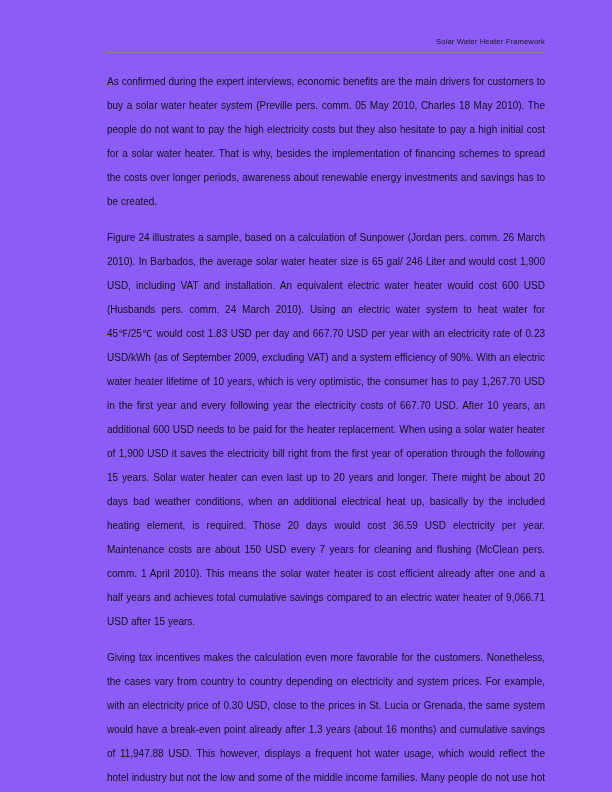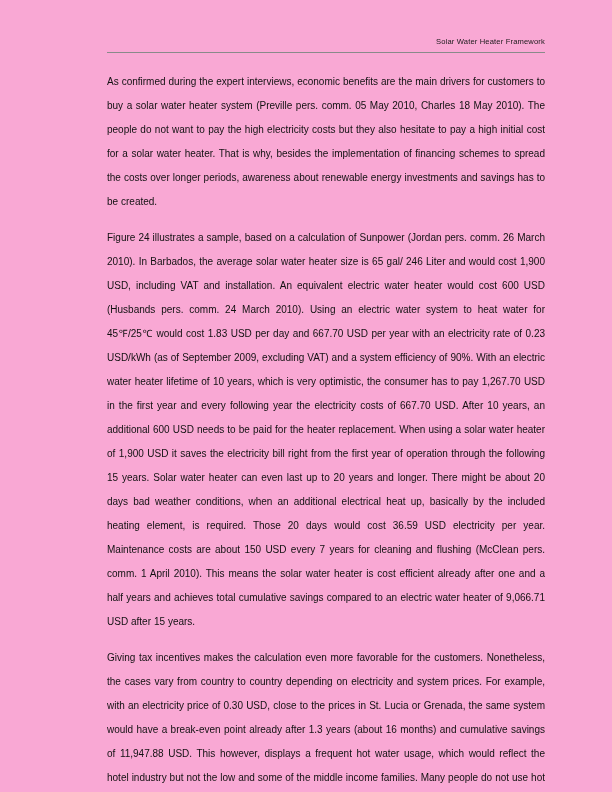--- a/index.html
+++ b/index.html
@@ -16,21 +16,21 @@
     position: relative;
     overflow: hidden;
   }
 
   .page {
     position: absolute;
     left: 0;
     top: 0;
     width: 612px;
     height: 792px;
-    background: #f9a8d4;
+    background: #8b5cf6;
   }
 
   
   .page-header {
     position: absolute;
     left: 107px;
     top: 36px;
     width: 438px;
   }
   .header-title {

